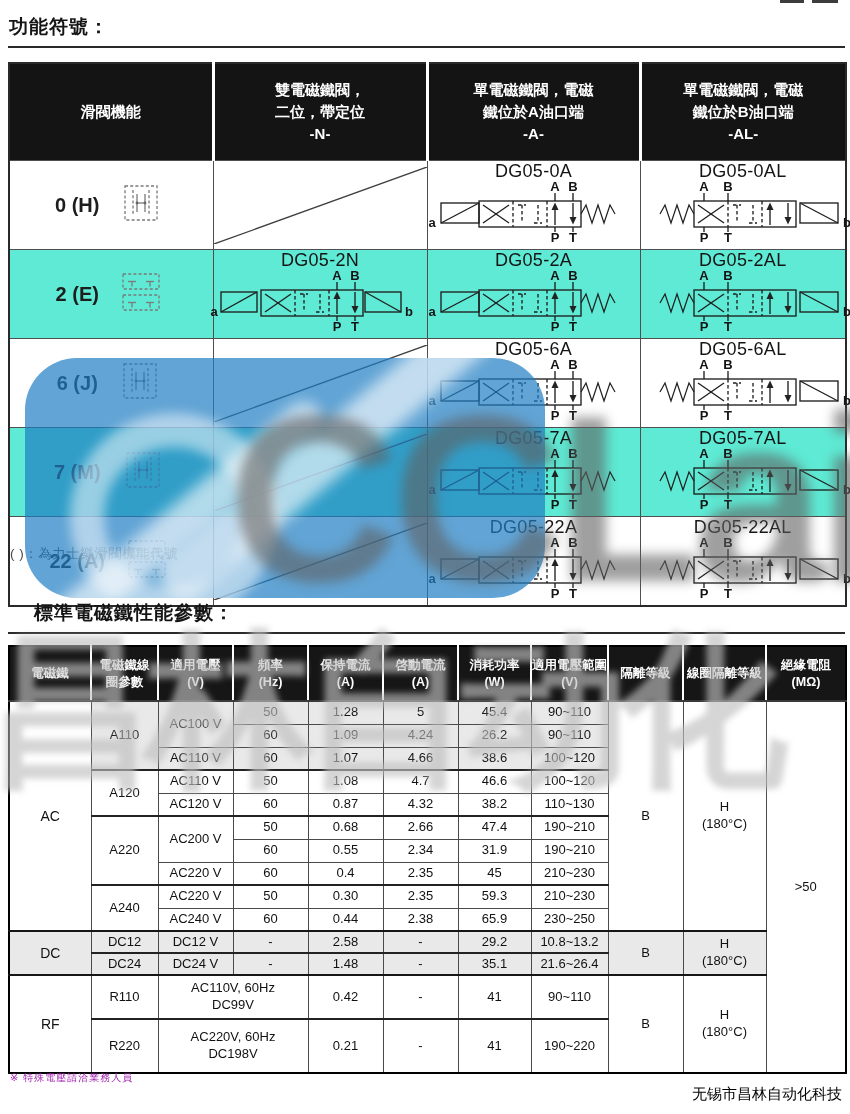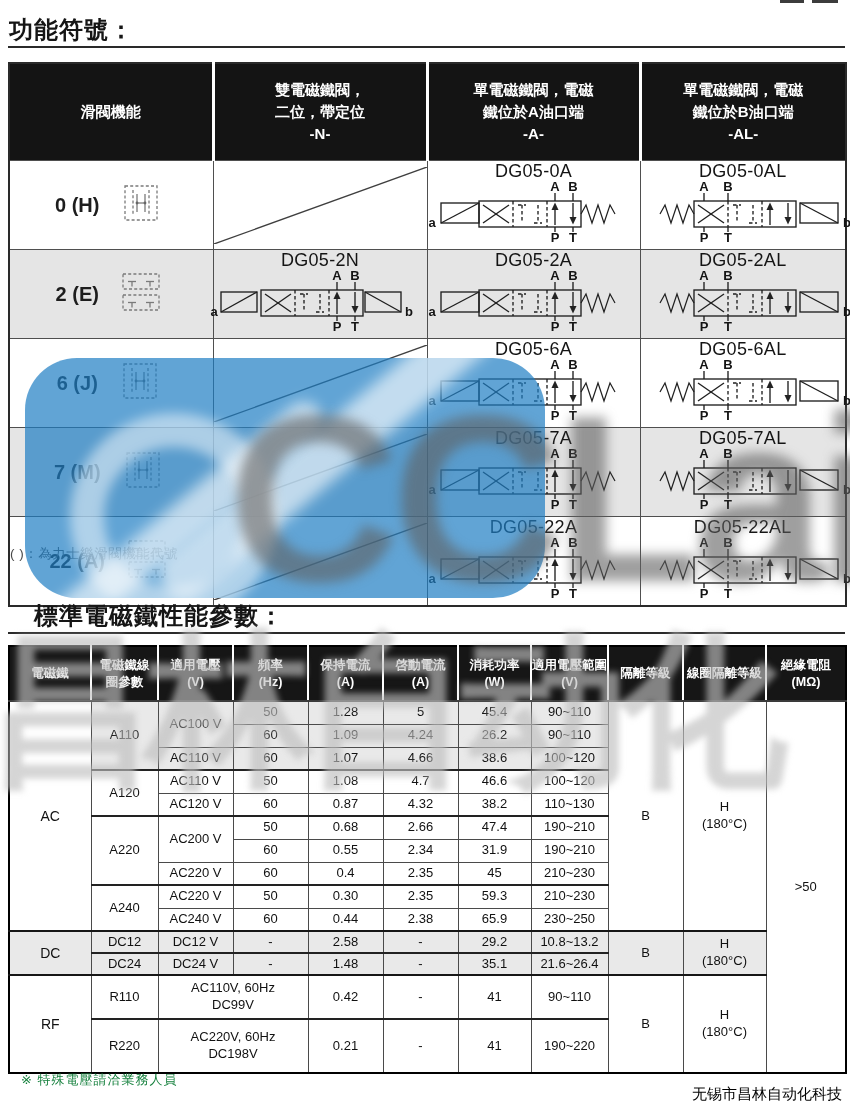--- a/index.html
+++ b/index.html
@@ -1,33 +1,33 @@
 <!DOCTYPE html>
 <html><head>
 <meta charset="utf-8">
 <style>
   html,body{margin:0;padding:0;background:#fff;}
   .page{position:relative;width:850px;height:1114px;overflow:hidden;background:#fff;
         font-family:"Liberation Sans","DejaVu Sans",sans-serif;color:#111;}
 
-  .page-title{position:absolute;left:9px;font-size:24px;font-weight:bold;letter-spacing:1px;color:#151515;text-align:right;}
+  .page-title{position:absolute;left:9px;font-size:19px;font-weight:bold;letter-spacing:1px;color:#151515;text-align:right;}
   #title1{top:14px;}
   #title2{top:600px;margin-left:25px;}
   .rule{position:absolute;left:8px;width:837px;height:2px;background:#2a2a2a;}
   #rule1{top:46px;}
   #rule2{top:632px;}
 
   
   .t1{position:absolute;left:8px;top:62px;width:837px;border-collapse:collapse;table-layout:fixed;
       border:2px solid #2a2a2a;}
   .t1 th{background:#141414;color:#fff;font-size:15px;font-weight:bold;height:80px;
          line-height:1.45;text-align:center;vertical-align:middle;padding:8px;}
   .t1 th + th{border-left:3px solid #fff;}
   .t1 td{border:1px solid #4f4f4f;text-align:center;vertical-align:middle;padding:0;height:77px;}
-  .t1 tr.shade td{background:#e5e5e5;text-align:center;}
+  .t1 tr.shade td{background:#5eead4;text-align:center;}
   .func-wrap{display:flex;align-items:center;justify-content:center;gap:16px;}
   .func-label{font-size:20px;font-weight:bold;color:#1d1d1d;}
   .valve{display:flex;flex-direction:column;align-items:center;justify-content:center;}
   .valve .code{font-size:18px;color:#141414;margin-bottom:-3px;letter-spacing:.3px;}
   .diag{display:block;width:100%;height:77px;}
 
   .note{position:absolute;left:10px;top:545px;font-size:13.5px;color:#4a4a4a;letter-spacing:.5px;}
 
   
   .t2{position:absolute;left:8px;top:645px;width:837px;border-collapse:collapse;table-layout:fixed;
@@ -35,21 +35,21 @@
   .t2 th{background:#161616;color:#fff;font-size:12.5px;font-weight:bold;height:53px;
          line-height:1.35;text-align:center;vertical-align:middle;padding:0;border-bottom:2px solid #3a3a3a;}
   .t2 th + th{border-left:2.5px solid #fff;}
   .t2 td{border:1px solid #4a4a4a;text-align:center;vertical-align:middle;font-size:13px;padding:0;
          line-height:1.3;}
   .t2 td.shade{background:#e9e9e9;}
   .t2 tr.coil-start > td{border-top:2px solid #222;}
   .t2 tr.sec-start > td{border-top:2.5px solid #161616;}
   .t2 td.grp{font-size:14px;}
 
-  .footnote{position:absolute;left:21px;top:1071px;font-size:13px;color:#15803d;letter-spacing:1px;}
+  .footnote{position:absolute;left:10px;top:1071px;font-size:10px;color:#a21caf;letter-spacing:1px;}
   .company{position:absolute;right:8px;top:1085px;font-size:15px;font-weight:normal;color:#000;}
 
   
   .wm{position:absolute;inset:0;pointer-events:none;z-index:10;}
   .wm-badge{position:absolute;left:25px;top:358px;width:520px;height:240px;border-radius:52px;
             background:rgba(30,125,195,0.70);overflow:hidden;}
   .sw{position:absolute;background:rgba(255,255,255,0.62);transform:rotate(-40deg);filter:blur(7px);
       border-radius:30px;}
   .sw1{left:90px;top:70px;width:430px;height:48px;}
   .sw2{left:-60px;top:160px;width:400px;height:38px;}

